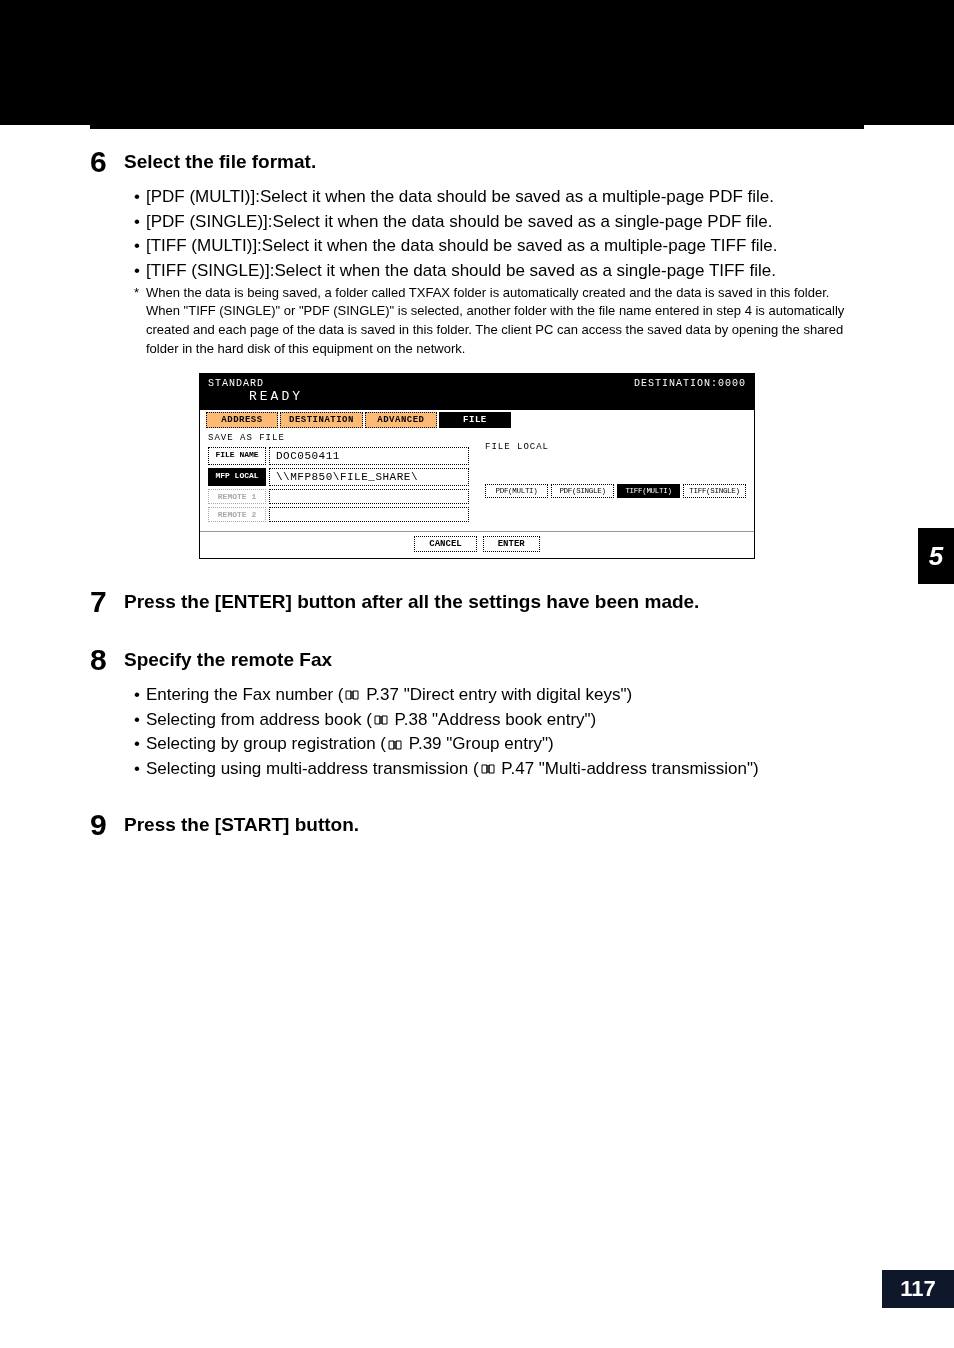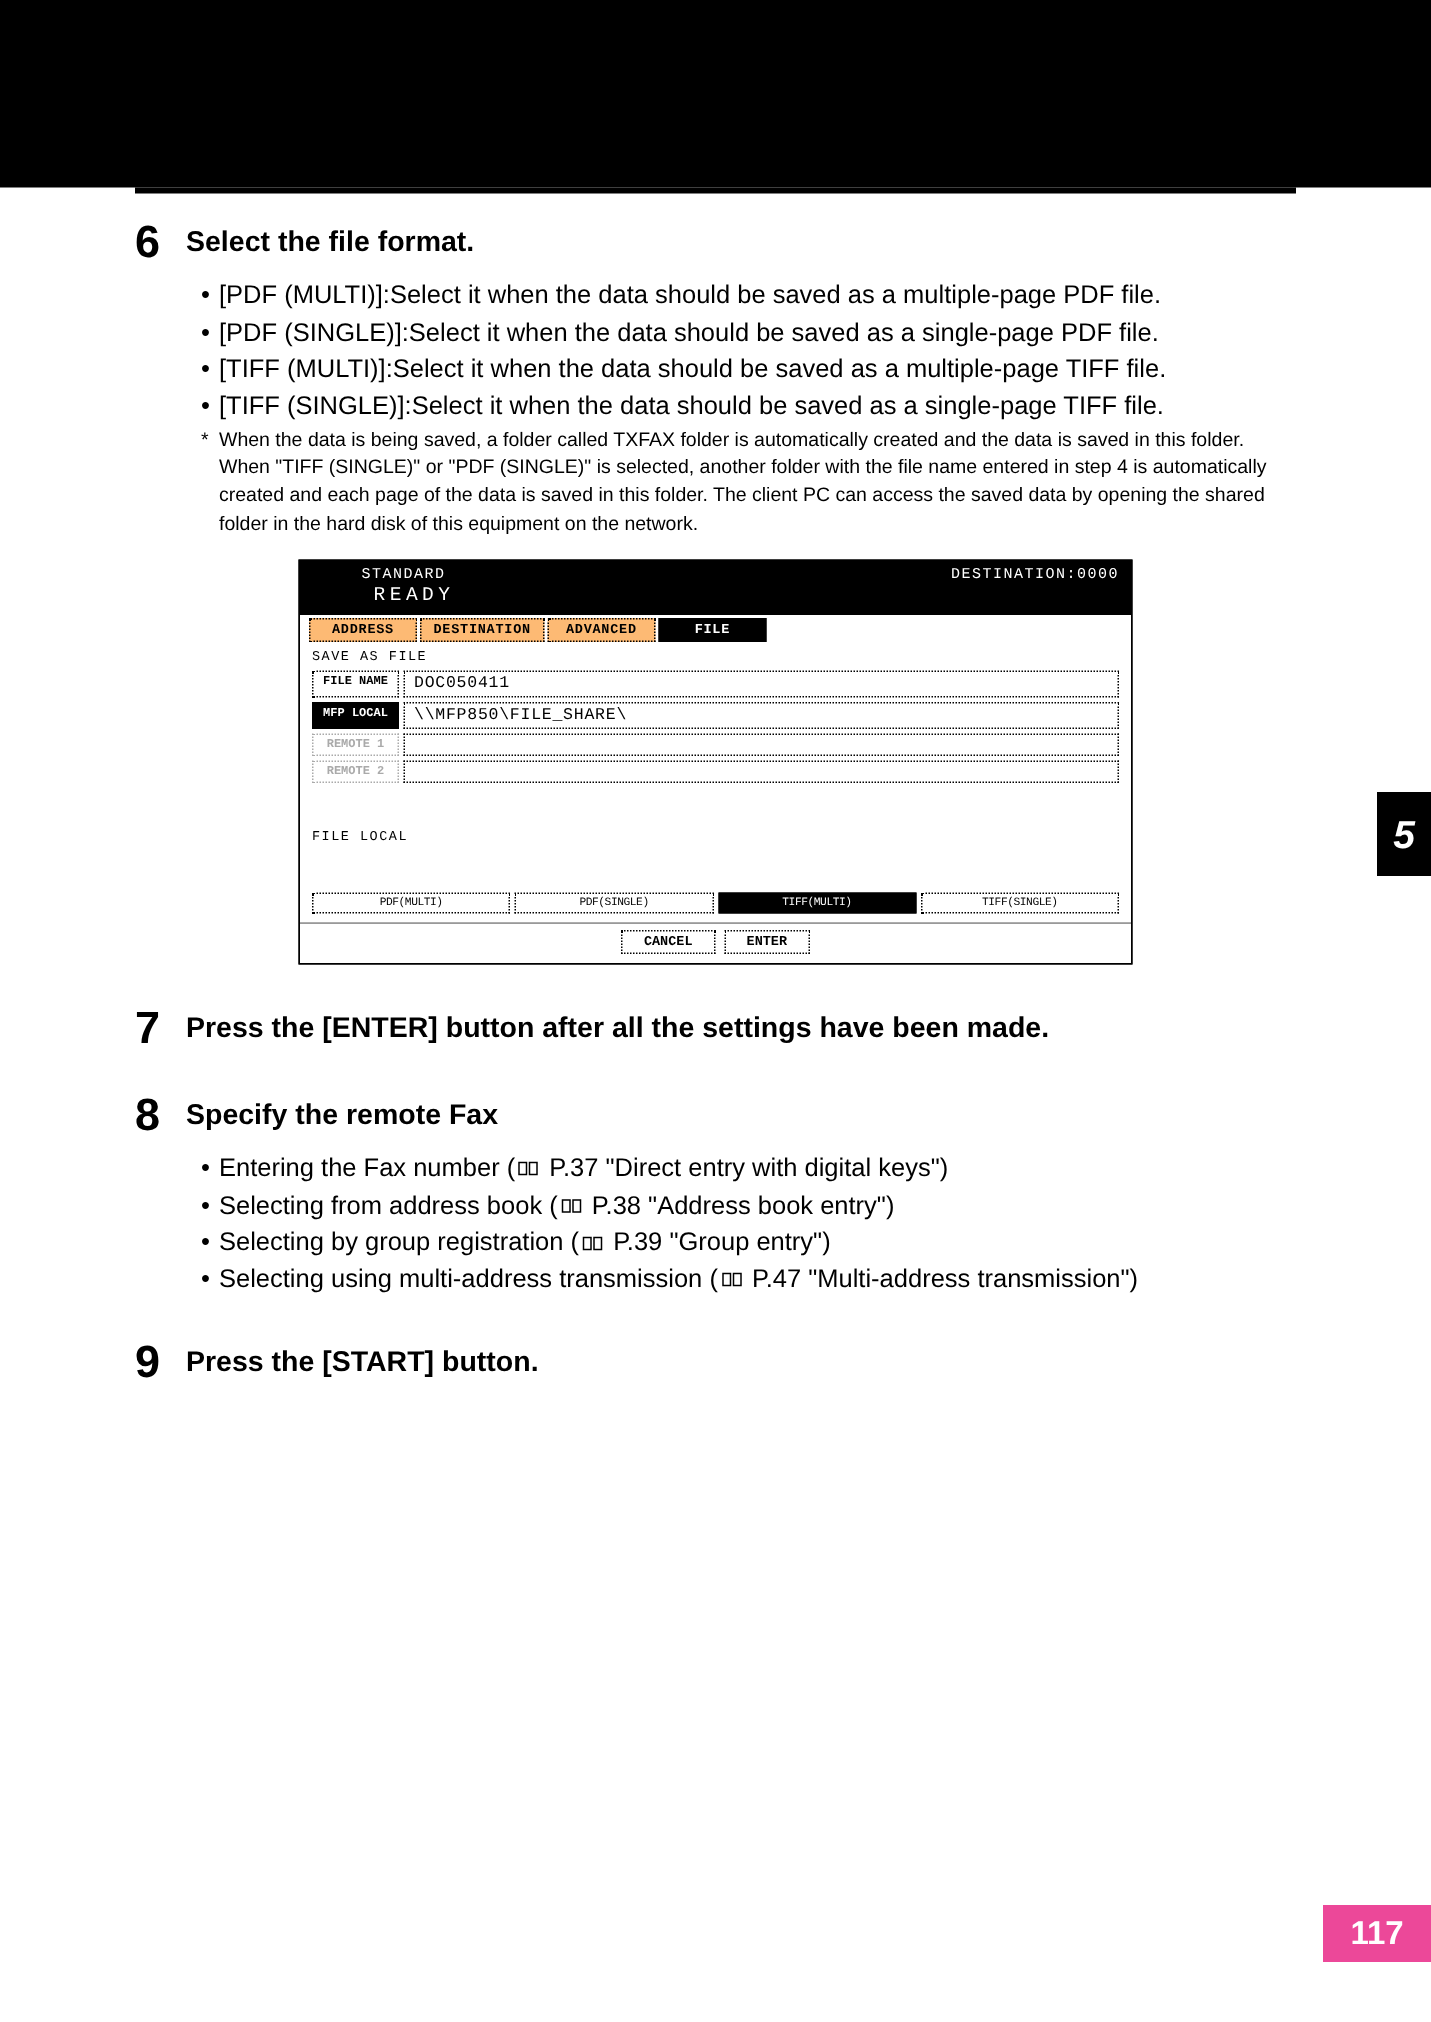--- a/index.html
+++ b/index.html
@@ -74,21 +74,21 @@
       font-family: "Courier New", monospace;
       font-size: 10px;
     }
     .scr-top {
       background: #000;
       color: #fff;
       padding: 4px 8px 6px 8px;
       display: flex;
       justify-content: space-between;
     }
-    .scr-top .left .standard { letter-spacing: 1px; font-size: 10px; margin-left: 33px;}
+    .scr-top .left .standard { letter-spacing: 1px; font-size: 10px;}
     .scr-top .left .ready { letter-spacing: 3px; font-size: 13px; margin-left: 41px; }
     .scr-top .right { letter-spacing: 1px; font-size: 10px; align-self:flex-start;}
     .scr-tabs {
       display: flex;
       background: #fff;
       padding: 2px 6px 0 6px;
       gap: 2px;
     }
     .tab {
       border: 1px dotted #000;
@@ -103,21 +103,20 @@
     .tab.active {
       background: #000;
       color: #fff;
       border: 1px solid #000;
     }
     .scr-body {
       background: #fff;
       padding: 2px 8px 6px 8px;
       display: flex;
       gap: 16px;
-      flex-direction: column;
     }
     .scr-body-left { flex: 1; }
     .scr-body-right { flex: 1; }
     .save-label { font-size: 9px; letter-spacing: 1px; margin: 3px 0 4px 0; }
     .field-row { display: flex; gap: 3px; margin-bottom: 3px; align-items:stretch;}
     .field-btn {
       border: 1px dotted #000;
       padding: 2px 4px;
       font-size: 8px;
       font-weight: bold;
@@ -182,21 +181,21 @@
       display: flex;
       align-items: center;
       justify-content: center;
     }
     .page-footer {
       position: absolute;
       right: 0;
       bottom: 40px;
       width: 72px;
       height: 38px;
-      background: #ec4899;
+      background: #0f172a;
       color: #fff;
       font-size: 22px;
       font-weight: bold;
       display: flex;
       align-items: center;
       justify-content: center;
     }
   </style>
 </head>
 <body>

